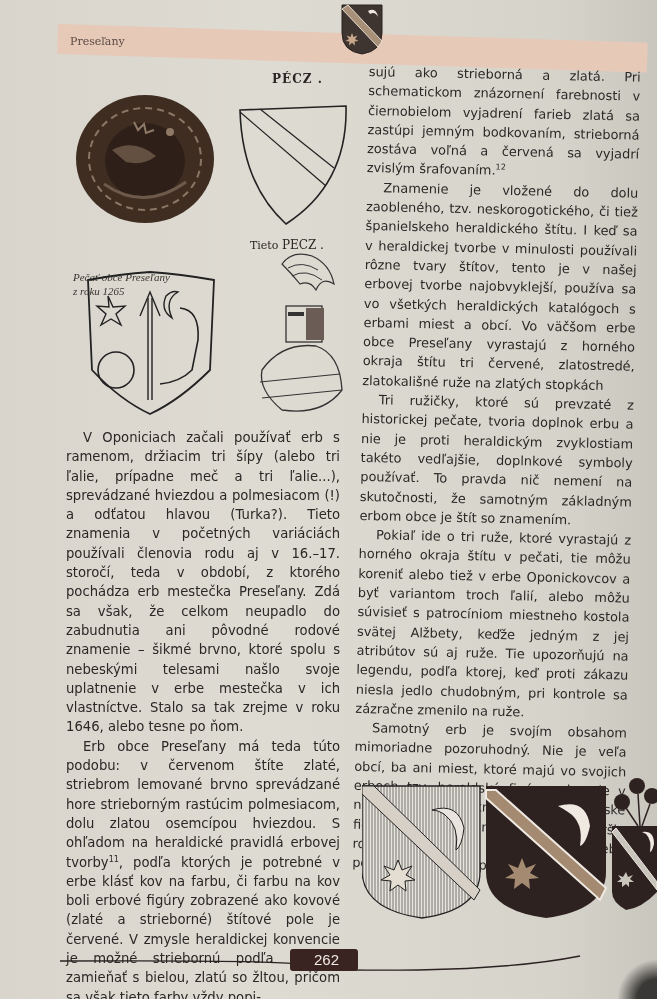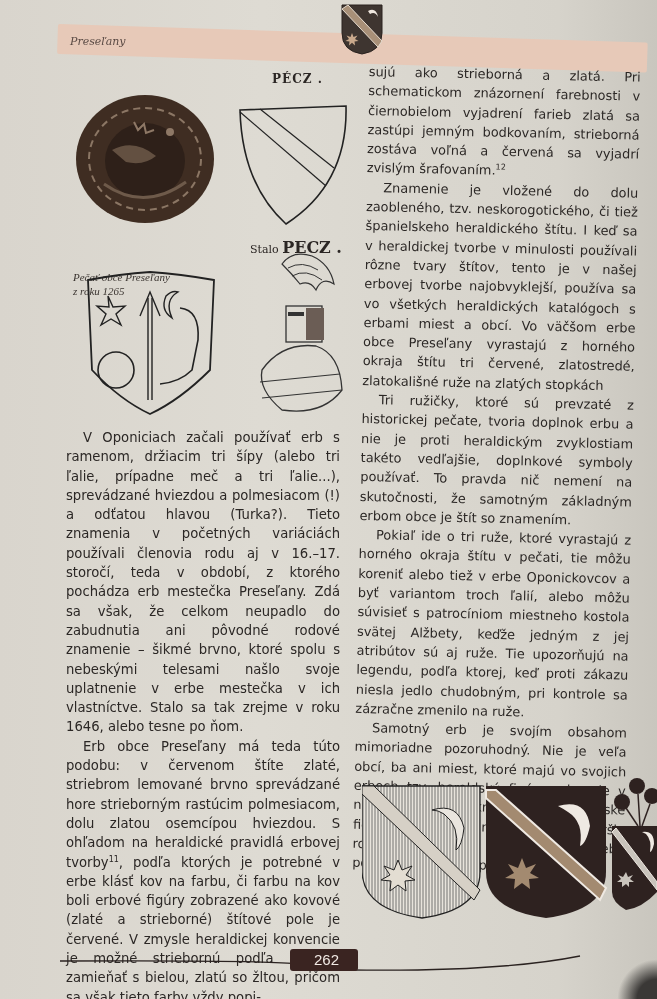--- a/index.html
+++ b/index.html
@@ -13,40 +13,40 @@
     .page { position: absolute; left: 0; top: 0; width: 657px; height: 999px; }
 
     
     .header-band {
       position: absolute; left: 58px; top: 24px; width: 590px; height: 30px;
       background: #e7c9b8; transform: rotate(1.8deg); transform-origin: left top;
       border-radius: 2px;
     }
     .header-title {
       position: absolute; left: 70px; top: 35px;
-      font-family: "DejaVu Serif", serif; font-style: italic; font-size: 11px; color: #5a4a44;
+      font-family: "DejaVu Serif", serif; font-size: 11px; color: #5a4a44;
     }
     .header-crest { position: absolute; left: 340px; top: 3px; width: 44px; height: 52px; }
 
     
     .seal { position: absolute; left: 74px; top: 92px; width: 142px; height: 134px; }
     .seal-caption {
       position: absolute; left: 73px; top: 233px; width: 140px;
       font-family: Liberation Serif, serif; font-style: italic; font-size: 11px; line-height: 14px; color: #3b3531; margin-top: 37px;
     }
     .pecz-title {
       position: absolute; left: 272px; top: 72px;
       font-family: "DejaVu Serif", serif; font-weight: bold; font-size: 12px; letter-spacing: 1px; color: #2b2624;
     }
     .pecz-shield { position: absolute; left: 238px; top: 104px; width: 110px; height: 124px; }
     .genus-label {
       position: absolute; left: 250px; top: 238px;
       font-family: "DejaVu Serif", serif; font-size: 11px; color: #2b2624;
     }
-    .genus-label b { font-weight: bold; font-size: 16px; }
+    .genus-label b { font-weight: normal; font-size: 12px; }
     .helmet-arms { position: absolute; left: 252px; top: 250px; width: 92px; height: 168px; }
     .oponice-arms { position: absolute; left: 80px; top: 270px; width: 142px; height: 146px; }
 
     
     .col {
       position: absolute; font-family: "DejaVu Sans", sans-serif;
       font-size: 13.4px; line-height: 19.3px; color: #2b2725; text-align: justify;
     }
     .col p { margin: 0; text-indent: 17px; }
     .col p.noindent { text-indent: 0; }
@@ -102,21 +102,21 @@
     <div>z roku 1265</div>
   </div>
 
   <div class="pecz-title">PÉCZ .</div>
   <svg class="pecz-shield" viewBox="0 0 110 124">
     <path d="M2 6 L108 2 Q110 80 48 120 Q4 80 2 6 Z" fill="none" stroke="#222" stroke-width="1.6"></path>
     <line x1="2" y1="8" x2="88" y2="82" stroke="#222" stroke-width="1.2"></line>
     <line x1="22" y1="5" x2="96" y2="64" stroke="#222" stroke-width="1.2"></line>
   </svg>
   <div class="genus-label">
-    <span>Stalo</span>
+    <span>Tieto</span>
     <b>PECZ .</b>
   </div>
   <svg class="helmet-arms" viewBox="0 0 92 168">
     <path d="M30 14 Q40 0 60 6 Q78 14 82 34 Q70 26 64 40 Q58 30 48 34 Q40 24 30 14 Z" fill="none" stroke="#333" stroke-width="1.2"></path>
     <path d="M36 18 Q50 10 66 20 M40 26 Q54 18 70 30" fill="none" stroke="#333" stroke-width="1"></path>
     <rect x="34" y="56" width="36" height="36" fill="none" stroke="#333" stroke-width="1.3"></rect>
     <rect x="54" y="58" width="18" height="32" fill="#6b5d55"></rect>
     <rect x="36" y="62" width="16" height="4" fill="#333"></rect>
     <path d="M10 120 Q30 92 64 96 Q88 104 90 140 Q70 166 30 160 Q6 140 10 120 Z" fill="none" stroke="#333" stroke-width="1.3"></path>
     <line x1="8" y1="132" x2="88" y2="124" stroke="#333" stroke-width="1.2"></line>

